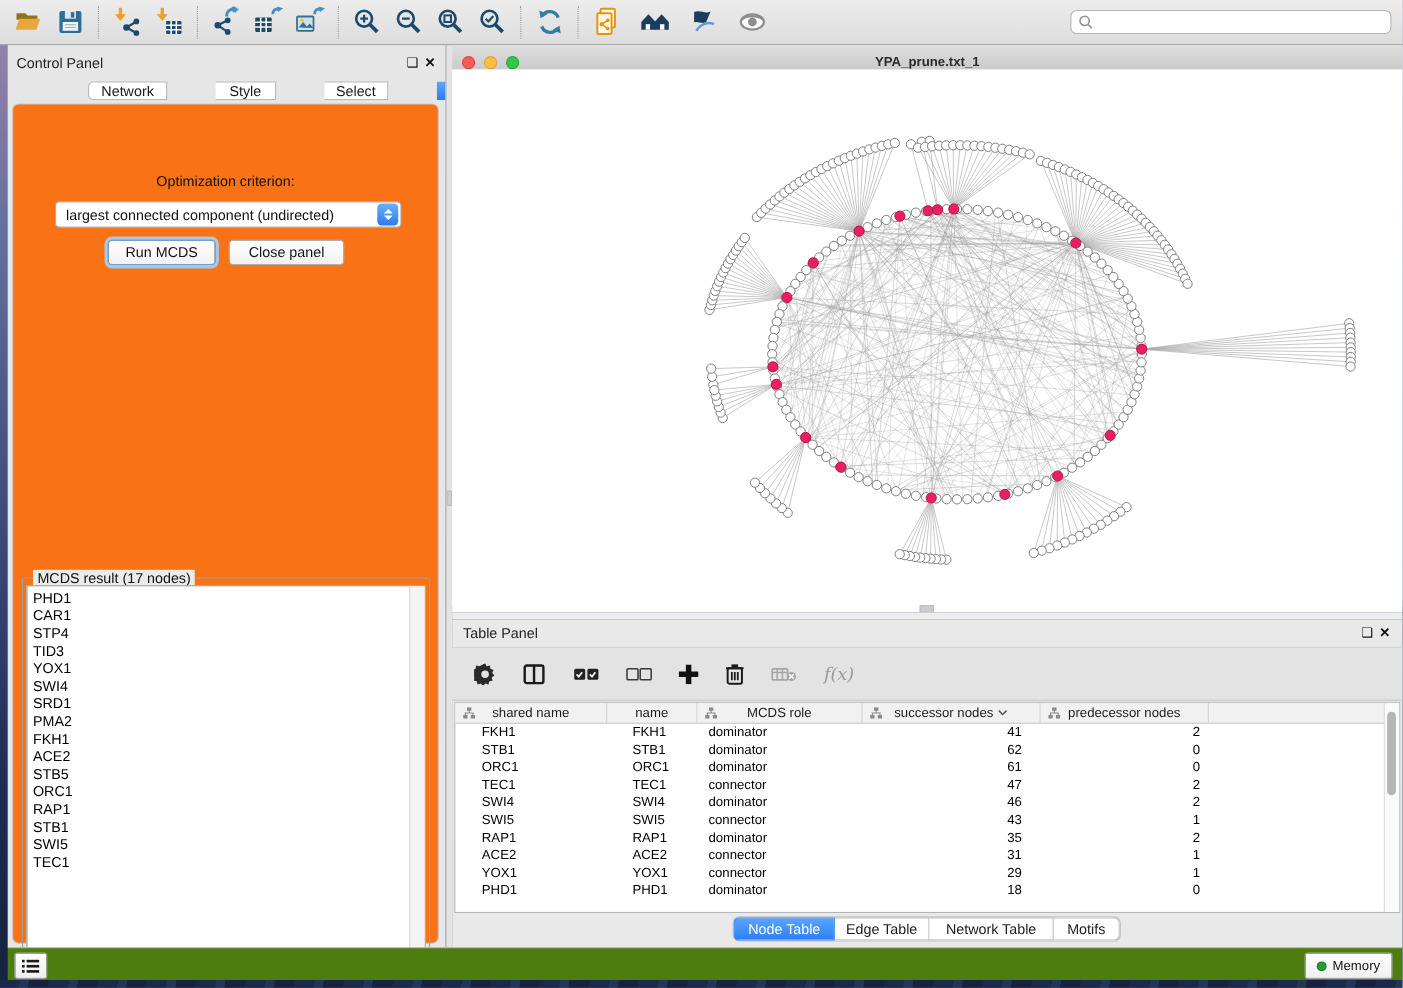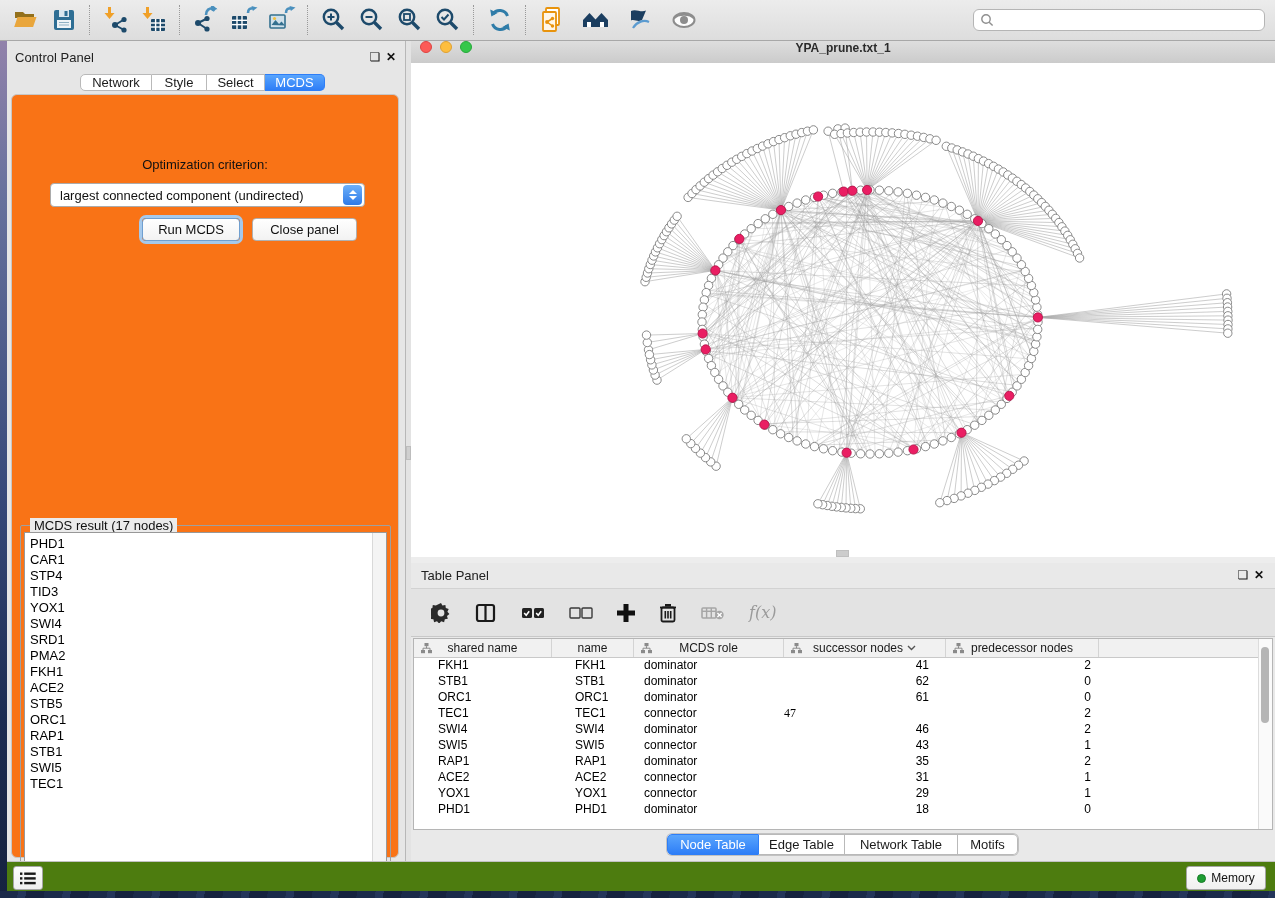--- a/index.html
+++ b/index.html
@@ -19,60 +19,60 @@
   .search-box input{border:none;outline:none;flex:1;font-size:12px;font-family:"Liberation Sans",sans-serif;background:transparent;}
   
   .wall-left{left:0;top:41px;width:7px;height:857px;}
   .wall-bottom{left:0;top:891px;width:1275px;height:7px;
     background:repeating-linear-gradient(100deg,#1b2a4a 0 18px,#24355a 18px 26px,#16223f 26px 44px);}
   
   .control-panel{left:7px;top:41px;width:398px;height:820px;background:#e6e6e6;box-sizing:border-box;}
   .panel-title{font-size:13px;color:#222;}
   .win-btn{font-size:12px;color:#111;width:16px;height:16px;line-height:16px;text-align:center;cursor:default;}
   .cp-header{position:absolute;left:8px;top:8px;right:6px;display:flex;align-items:center;}
-  .cp-tabs{position:absolute;left:73px;top:33px;height:17px;display:flex;}
+  .cp-tabs{position:absolute;left:73px;top:33px;height:17px;display:flex;gap:44px;}
   .seg{border:1px solid #b9b9b9;background:#fff;font-size:13px;color:#1a1a1a;
     display:flex;align-items:center;justify-content:center;box-sizing:border-box;}
   .seg:first-child{border-radius:5px 0 0 5px;}
   .seg:last-child{border-radius:0 5px 5px 0;border-left:none;}
   .seg.mid{border-left:none;}
   .seg.active{background:linear-gradient(#59a5fd,#2e7ef7);color:#fff;border-color:#2e7ef7;}
   .cp-body{position:absolute;left:4px;top:53px;width:388px;height:764px;background:#f97316;
     border:1px solid #c7c7c7;border-radius:6px;box-sizing:border-box;}
   .opt-label{position:absolute;left:0;right:0;top:62px;text-align:center;font-size:13px;color:#111;}
   .mcds-select{position:absolute;left:38px;top:88px;width:315px;height:24px;background:#fff;
     border:1px solid #ababab;border-radius:4px;box-sizing:border-box;display:flex;align-items:center;}
   .mcds-select .val{flex:1;font-size:13px;padding-left:9px;color:#111;white-space:nowrap;}
   .stepper{width:19px;height:20px;margin-right:2px;border-radius:4px;
     background:linear-gradient(#6cb0f9,#2e7ae8);display:flex;flex-direction:column;
     align-items:center;justify-content:center;gap:2px;}
   .stepper i{display:block;width:0;height:0;border-left:4px solid transparent;border-right:4px solid transparent;}
   .stepper .up{border-bottom:4px solid #fff;}
   .stepper .dn{border-top:4px solid #fff;}
   .btn{background:linear-gradient(#ffffff,#f2f2f2);border:1px solid #b0b0b0;border-radius:4px;
-    font-size:13px;color:#111;display:flex;align-items:center;justify-content:center;box-sizing:border-box;font-family:"Liberation Sans",sans-serif;margin-left:44px;}
+    font-size:13px;color:#111;display:flex;align-items:center;justify-content:center;box-sizing:border-box;font-family:"Liberation Sans",sans-serif;}
   .btn.focus{box-shadow:0 0 0 3px #a5c9ec;border-color:#6f9fd0;}
   .run-btn{position:absolute;left:86px;top:123px;width:98px;height:23px;}
   .closepanel-btn{position:absolute;left:196px;top:123px;width:105px;height:23px;}
   .fieldset{position:absolute;left:8px;top:423px;width:371px;height:372px;}
   .fieldset .fs-border{position:absolute;left:0;top:7px;right:0;bottom:0;border:1px solid #9f9f9f;border-radius:2px;}
   .fieldset .legend{position:absolute;left:10px;top:0;background:#ebebeb;padding:0 4px;font-size:13px;color:#111;}
   .mcds-list{position:absolute;left:4px;top:14px;width:363px;height:354px;background:#fff;
     border:1px solid #989898;box-sizing:border-box;overflow:hidden;}
   .mcds-track{position:absolute;right:0;top:0;width:13px;height:100%;background:#f4f4f4;border-left:1px solid #d9d9d9;}
   .mcds-items{position:absolute;left:5px;top:3px;right:16px;}
   .mcds-item{font-size:13px;line-height:16px;color:#000;}
   
   .v-split{left:405px;top:41px;width:6px;height:820px;background:#e3e3e3;border-left:1px solid #b7b7b7;box-sizing:border-box;}
   .v-split .grip{position:absolute;left:0px;top:405px;width:5px;height:14px;background:#cfcfcf;border:1px solid #bdbdbd;box-sizing:border-box;}
   
   .net-window{left:411px;top:41px;width:864px;height:516px;background:#fff;}
   .net-titlebar{position:absolute;left:0;top:0;right:0;height:22px;
     background:linear-gradient(#dedede,#cbcbcb);border-bottom:1px solid #b2b2b2;
-    display:flex;align-items:flex-start;}
+    display:flex;align-items:flex-end;}
   .tl{width:12px;height:12px;border-radius:50%;margin-left:8px;box-sizing:border-box;}
   .tl.r{background:#fc5b57;border:1px solid #dd4441;margin-left:9px;}
   .tl.y{background:#fdbe3f;border:1px solid #dfa133;}
   .tl.g{background:#34c74a;border:1px solid #27a83b;}
   .net-title{position:absolute;left:0;right:0;text-align:center;font-size:12px;font-weight:bold;color:#2b2b2b;}
   .net-canvas{position:absolute;left:0;top:22px;width:864px;height:488px;background:#fff;}
   .h-grip{position:absolute;left:425px;top:509px;width:13px;height:7px;background:#cccccc;border:1px solid #bfbfbf;box-sizing:border-box;}
   .gap-strip{left:411px;top:557px;width:864px;height:6px;background:#ededed;}
   
   .table-panel{left:411px;top:563px;width:864px;height:298px;background:#e9e9e9;}
@@ -1138,21 +1138,21 @@
           <div class="nt-cell" style="width: 138px; padding-left: 24px;">ORC1</div>
           <div class="nt-cell" style="width: 82px; padding-left: 23px;">ORC1</div>
           <div class="nt-cell" style="width: 150px; padding-left: 10px;">dominator</div>
           <div class="nt-cell" style="width: 162px; padding-right: 17px; text-align: right;">61</div>
           <div class="nt-cell" style="width: 153px; padding-right: 8px; text-align: right;">0</div>
         </div>
         <div class="nt-row">
           <div class="nt-cell" style="width: 138px; padding-left: 24px;">TEC1</div>
           <div class="nt-cell" style="width: 82px; padding-left: 23px;">TEC1</div>
           <div class="nt-cell" style="width: 150px; padding-left: 10px;">connector</div>
-          <div class="nt-cell" style="width: 162px; padding-right: 17px;  font-family: Liberation Serif, serif;">47</div>
+          <div class="nt-cell" style="width: 162px; padding-right: 17px; text-align: right;">47</div>
           <div class="nt-cell" style="width: 153px; padding-right: 8px; text-align: right;">2</div>
         </div>
         <div class="nt-row">
           <div class="nt-cell" style="width: 138px; padding-left: 24px;">SWI4</div>
           <div class="nt-cell" style="width: 82px; padding-left: 23px;">SWI4</div>
           <div class="nt-cell" style="width: 150px; padding-left: 10px;">dominator</div>
           <div class="nt-cell" style="width: 162px; padding-right: 17px; text-align: right;">46</div>
           <div class="nt-cell" style="width: 153px; padding-right: 8px; text-align: right;">2</div>
         </div>
         <div class="nt-row">

